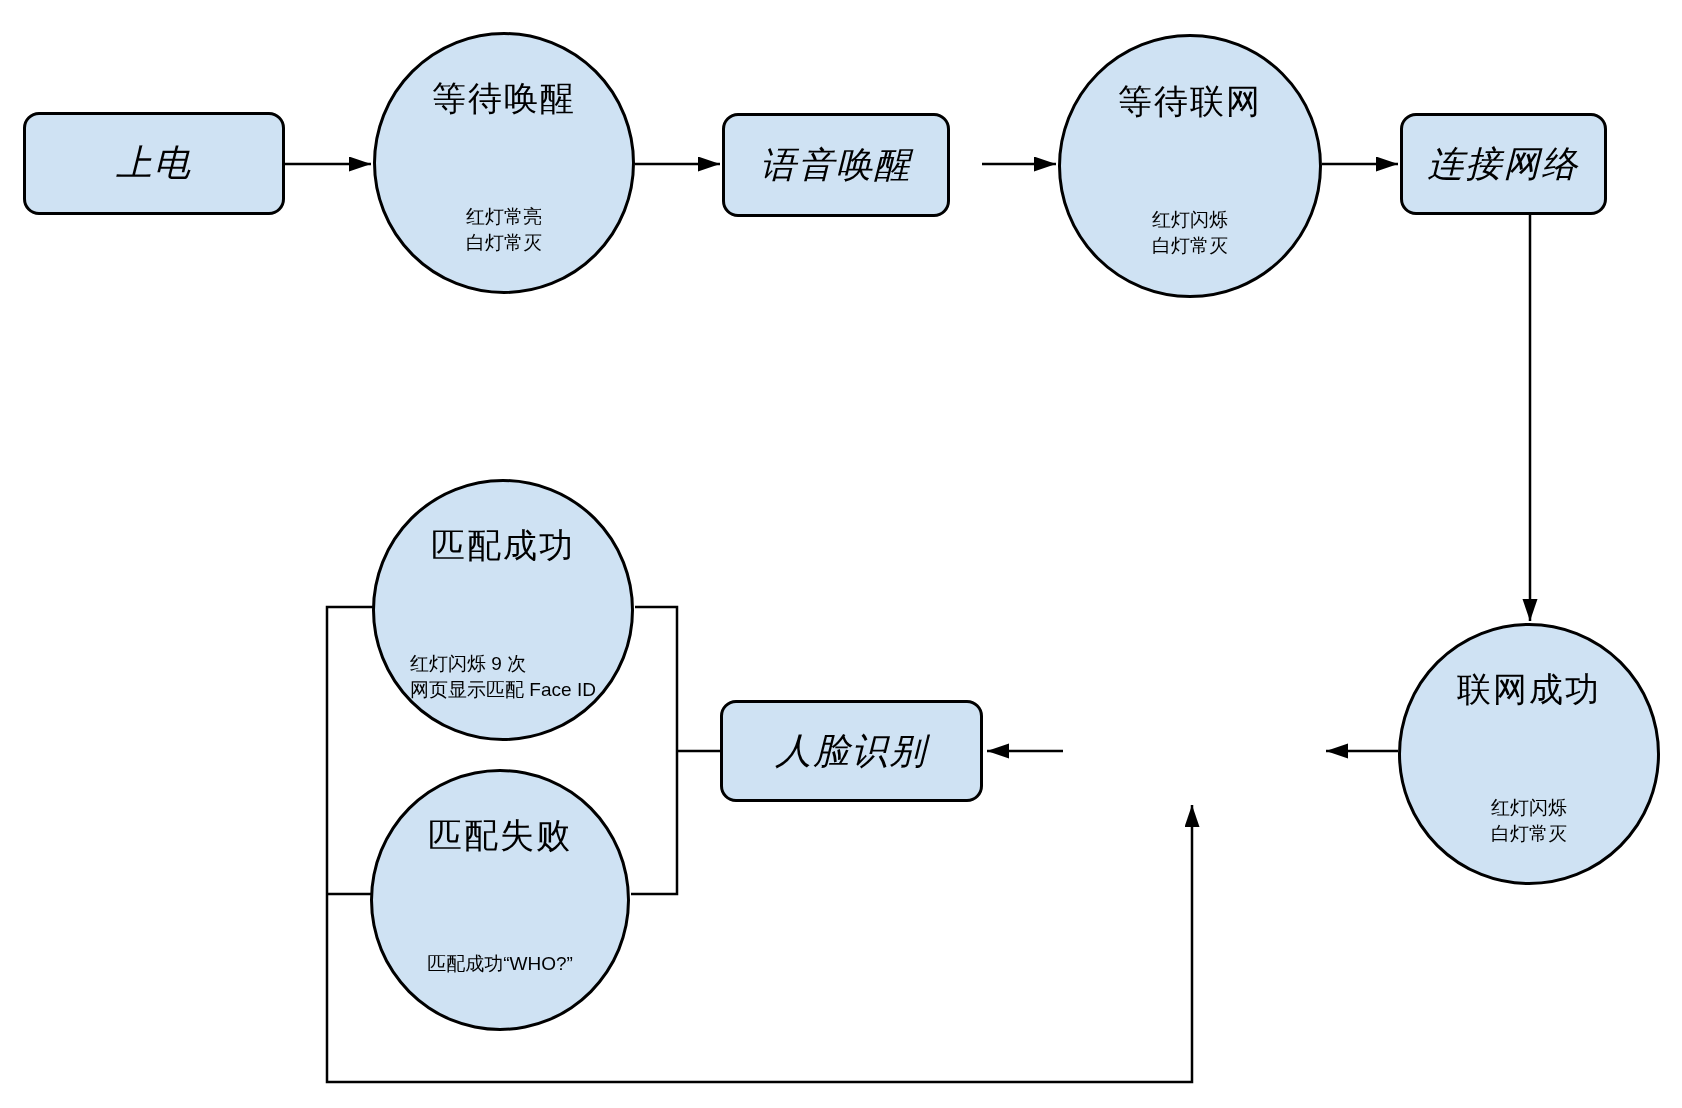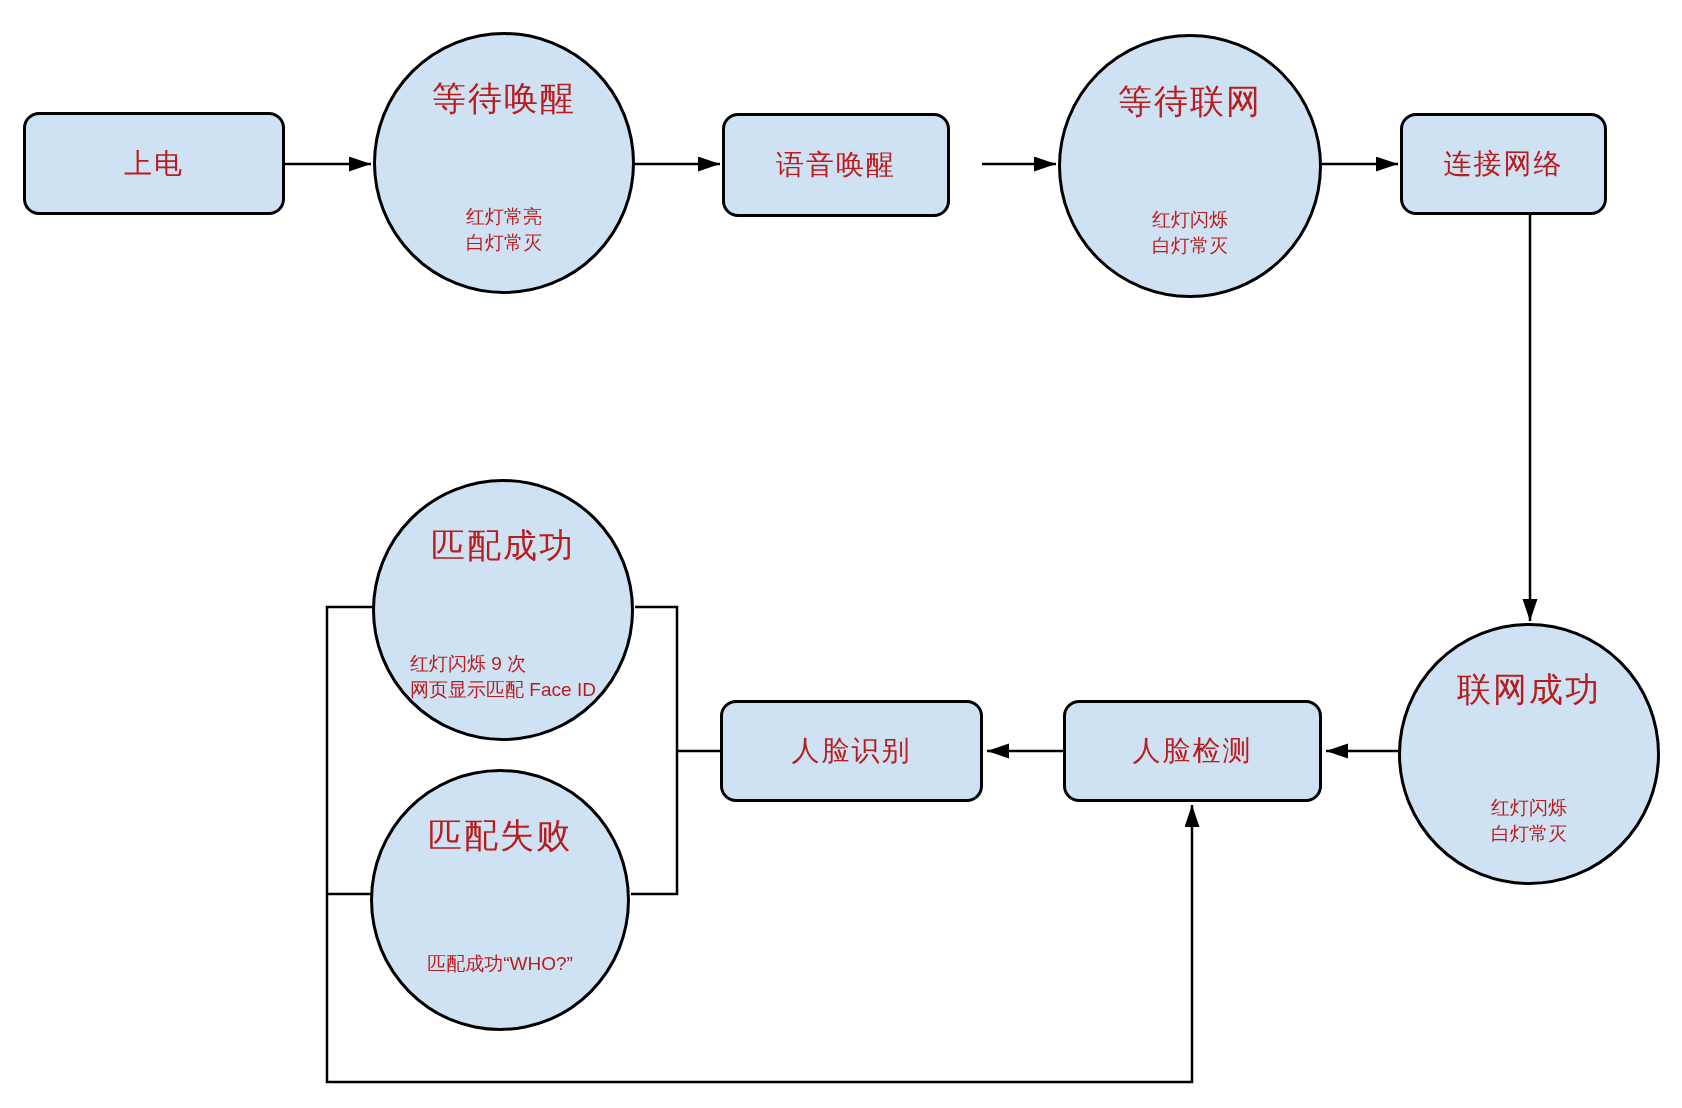--- a/index.html
+++ b/index.html
@@ -17,33 +17,34 @@
     overflow:hidden;
   }
   .connectors{
     position:absolute;left:0;top:0;width:100%;height:100%;
   }
   .node{
     position:absolute;
     background:var(--node-fill);
     border:3px solid var(--node-stroke);
     box-sizing:border-box;
-    color:#b91c1c;
+    color:#000000;
   }
   .node.rect{
     border-radius:16px;
     display:flex;align-items:center;justify-content:center;
   }
   .node.circle{
     border-radius:50%;
   }
   .rect-label{
-    font-size:28px;
+    font-size:36px;
     letter-spacing:2px;
     white-space:nowrap;
+    font-style:italic;
   }
   .node-title{
     position:absolute;
     top:25%;left:50%;
     transform:translate(-50%,-50%);
     font-size:34px;
     letter-spacing:2px;
     white-space:nowrap;
   }
   .node-sub{
@@ -119,23 +120,20 @@
     <div class="node-sub">
       <span>红灯闪烁</span>
       <span>白灯常灭</span>
     </div>
   </div>
 
   <div class="node rect" style="left:720px;top:700px;width:263px;height:102px">
     <div class="rect-label">人脸识别</div>
   </div>
 
-  <div class="node rect" style="left:1063px;top:700px;width:259px;height:102px">
-    <div class="rect-label">人脸检测</div>
-  </div>
 
   <div class="node circle" style="left:372px;top:479px;width:262px;height:262px">
     <div class="node-title">匹配成功</div>
     <div class="node-sub">
       <span>红灯闪烁 9 次</span>
       <span>网页显示匹配 Face ID</span>
     </div>
   </div>
 
   <div class="node circle" style="left:370px;top:769px;width:260px;height:262px">

